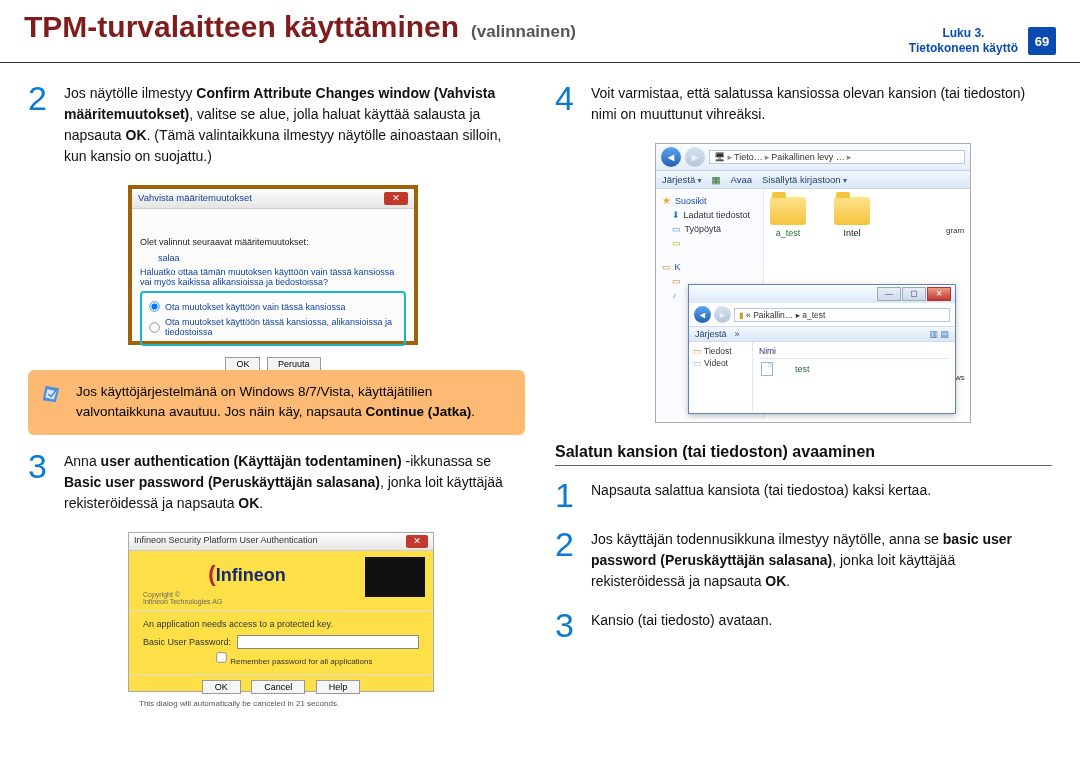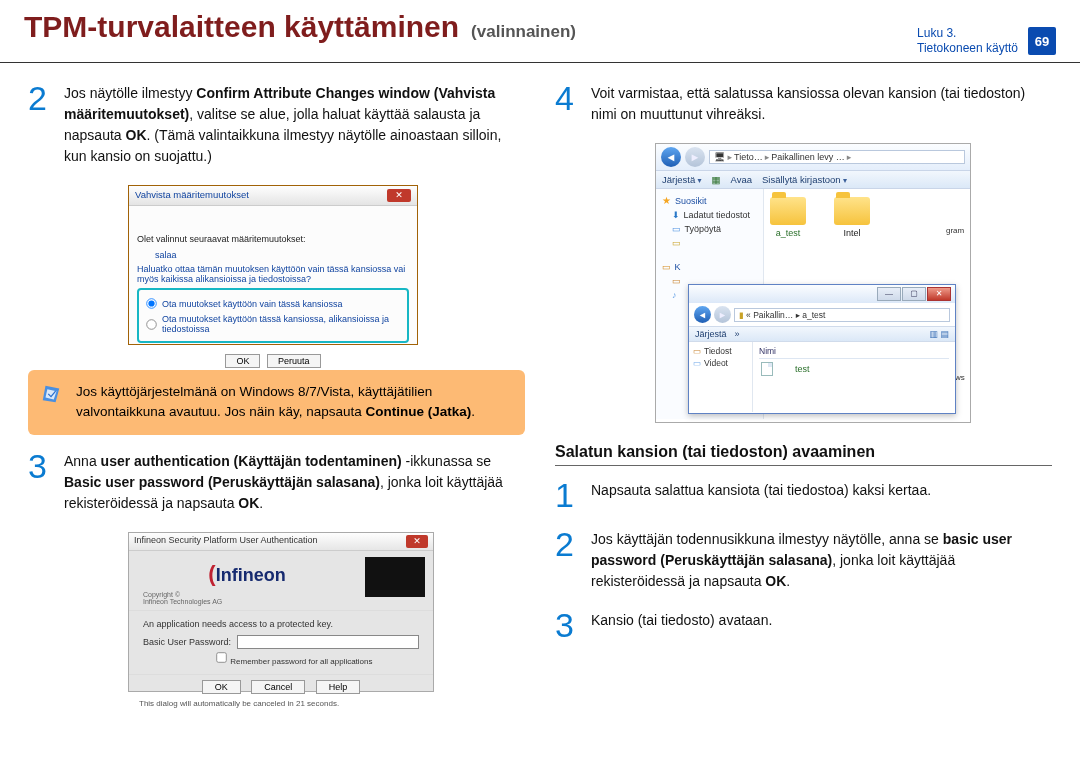--- a/index.html
+++ b/index.html
@@ -28,23 +28,23 @@
     color: #555;
     margin-left: 12px;
   }
   .header-right {
     margin-left: auto;
     display: flex;
     align-items: center;
     gap: 10px;
   }
   .chapter-info {
-    text-align: left;
+    text-align: center;
     font-size: 12px;
-    font-weight: 400;
+    font-weight: 700;
     color: #0a4bb0;
     line-height: 1.25;
   }
   .page-badge {
     width: 28px;
     height: 28px;
     background: #0a4bb0;
     color: #fff;
     font-size: 13px;
     font-weight: 700;
@@ -72,21 +72,21 @@
     min-width: 24px;
   }
   .step-body {
     font-size: 14px;
     line-height: 1.5;
     color: #111;
     flex: 1;
   }
   .bold { font-weight: 700; }
   .screenshot {
-    border: 1px solid #a16207;
+    border: 4px solid #a16207;
     background: #f2f2f2;
     margin: 8px auto 14px auto;
     display: block;
   }
   .ss1 {
     width: 290px;
     height: 160px;
     margin-left: 100px;
     background: #fcfcfc;
     position: relative;
@@ -121,21 +121,21 @@
     margin-top: 25px;
   }
   .note-icon {
     position:absolute; left:12px; top:12px;
     width:22px; height:22px;
   }
   .note-icon svg { width:100%; height:100%; }
   .ss2 {
     width: 306px; height:160px;
     margin-left:100px;
-    background:#e5e5e5;
+    background:#fde047;
     position:relative;
     font-size:9px;
     border:1px solid #aaa;
   }
   .ss2-head { background:linear-gradient(#fefefe,#e6e6e6); border-bottom:1px solid #ccc; padding:2px 5px; display:flex; justify-content:space-between; color:#333;}
   .ss2-logo { text-align:center; padding:10px 0 4px; font-size:18px; font-weight:700; color:#162a6f;}
   .ss2-logo .swoosh { color:#c02232; font-size:22px;}
   .ss2-cp { font-size:7px; color:#666; padding:0 14px 4px; line-height:1.1;}
   .ss2-mid { border-top:1px solid #ddd; border-bottom:1px solid #ddd; padding:8px 14px; color:#333;}
   .ss2-input { display:flex; align-items:center; gap:6px; margin:6px 0 2px;}

